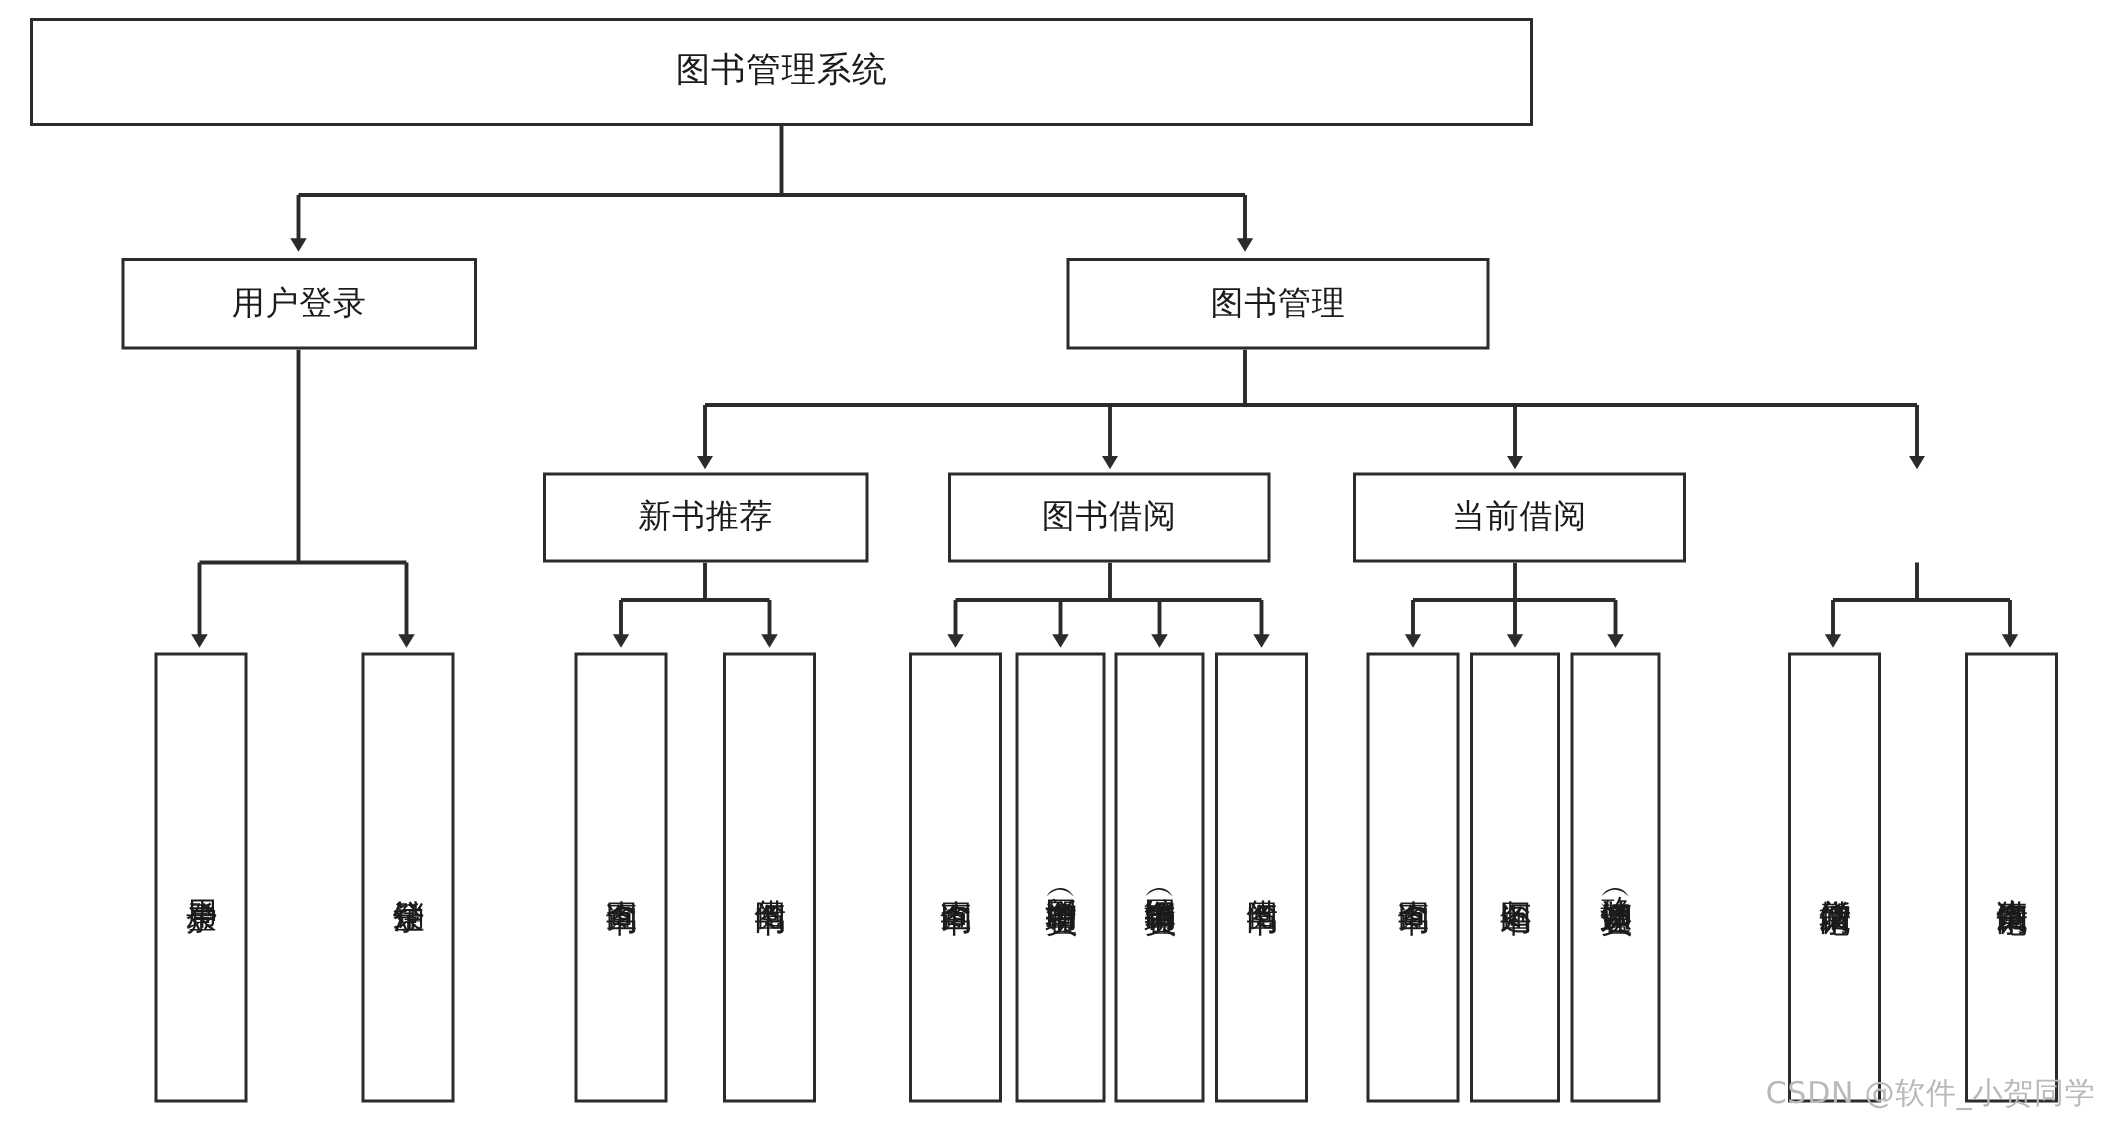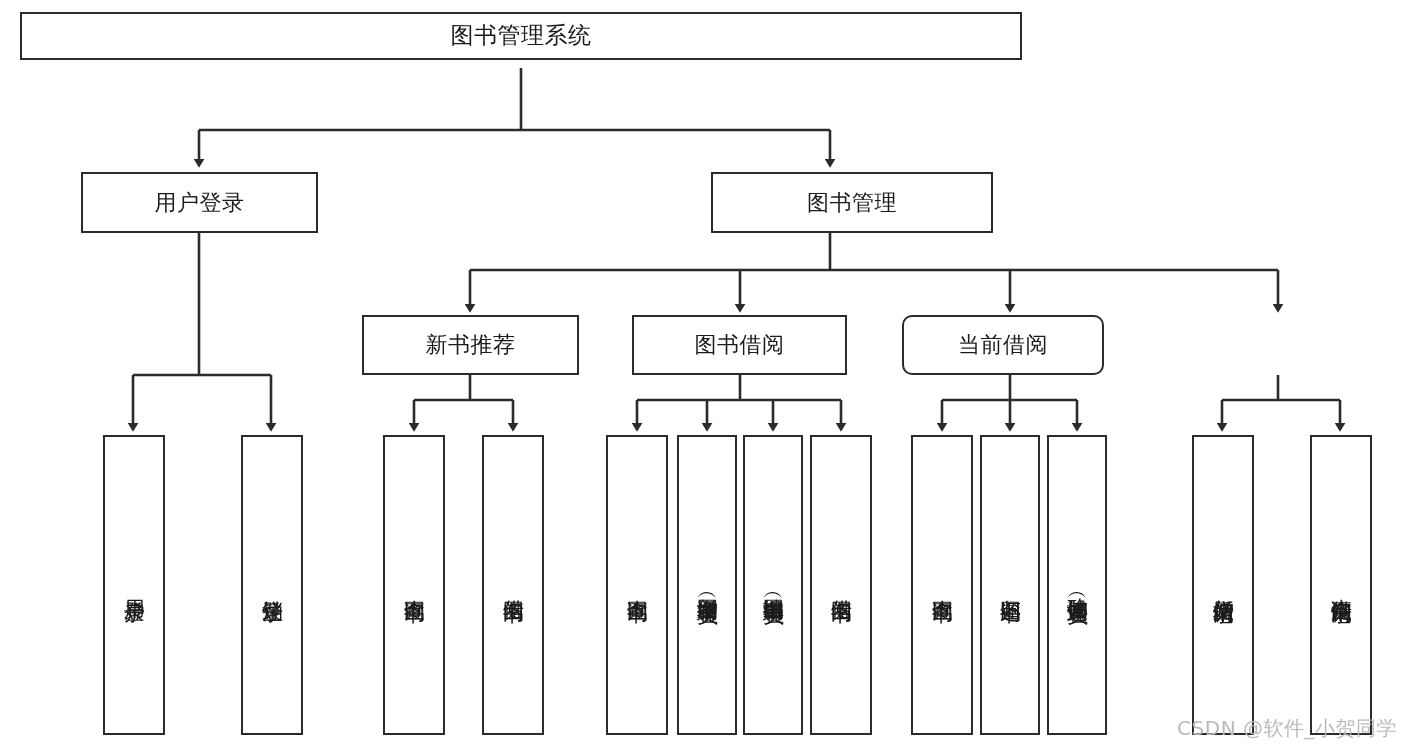--- a/index.html
+++ b/index.html
@@ -121,38 +121,38 @@
       <path d="M1010,400 L1010,424" marker-end="url(#arrow)"></path>
       <path d="M1077,400 L1077,424" marker-end="url(#arrow)"></path>
 
       <path d="M1278,375 L1278,400"></path>
       <path d="M1222,400 L1340,400"></path>
       <path d="M1222,400 L1222,424" marker-end="url(#arrow)"></path>
       <path d="M1340,400 L1340,424" marker-end="url(#arrow)"></path>
     </g>
   </svg>
 
-  <div class="node horiz root" style="left:20px; top:12px; width:1002px; height:48px;">
+  <div class="node horiz root" style="left:20px; top:12px; width:1002px; height:72px;">
     <span class="lbl">图书管理系统</span>
   </div>
 
   <div class="node horiz" style="left:81px; top:172px; width:237px; height:61px;">
     <span class="lbl">用户登录</span>
   </div>
   <div class="node horiz" style="left:711px; top:172px; width:282px; height:61px;">
     <span class="lbl">图书管理</span>
   </div>
 
   <div class="node horiz" style="left:362px; top:315px; width:217px; height:60px;">
     <span class="lbl">新书推荐</span>
   </div>
   <div class="node horiz" style="left:632px; top:315px; width:215px; height:60px;">
     <span class="lbl">图书借阅</span>
   </div>
-  <div class="node horiz" style="left:902px; top:315px; width:202px; height:60px;border-radius:10px;">
+  <div class="node horiz" style="left:902px; top:315px; width:222px; height:60px;">
     <span class="lbl">当前借阅</span>
   </div>
 
   <div class="node vert" style="left:103px; top:435px; width:62px; height:300px;">
     <span class="lbl">用户登录</span>
   </div>
   <div class="node vert" style="left:241px; top:435px; width:62px; height:300px;">
     <span class="lbl">注销登录</span>
   </div>
 

